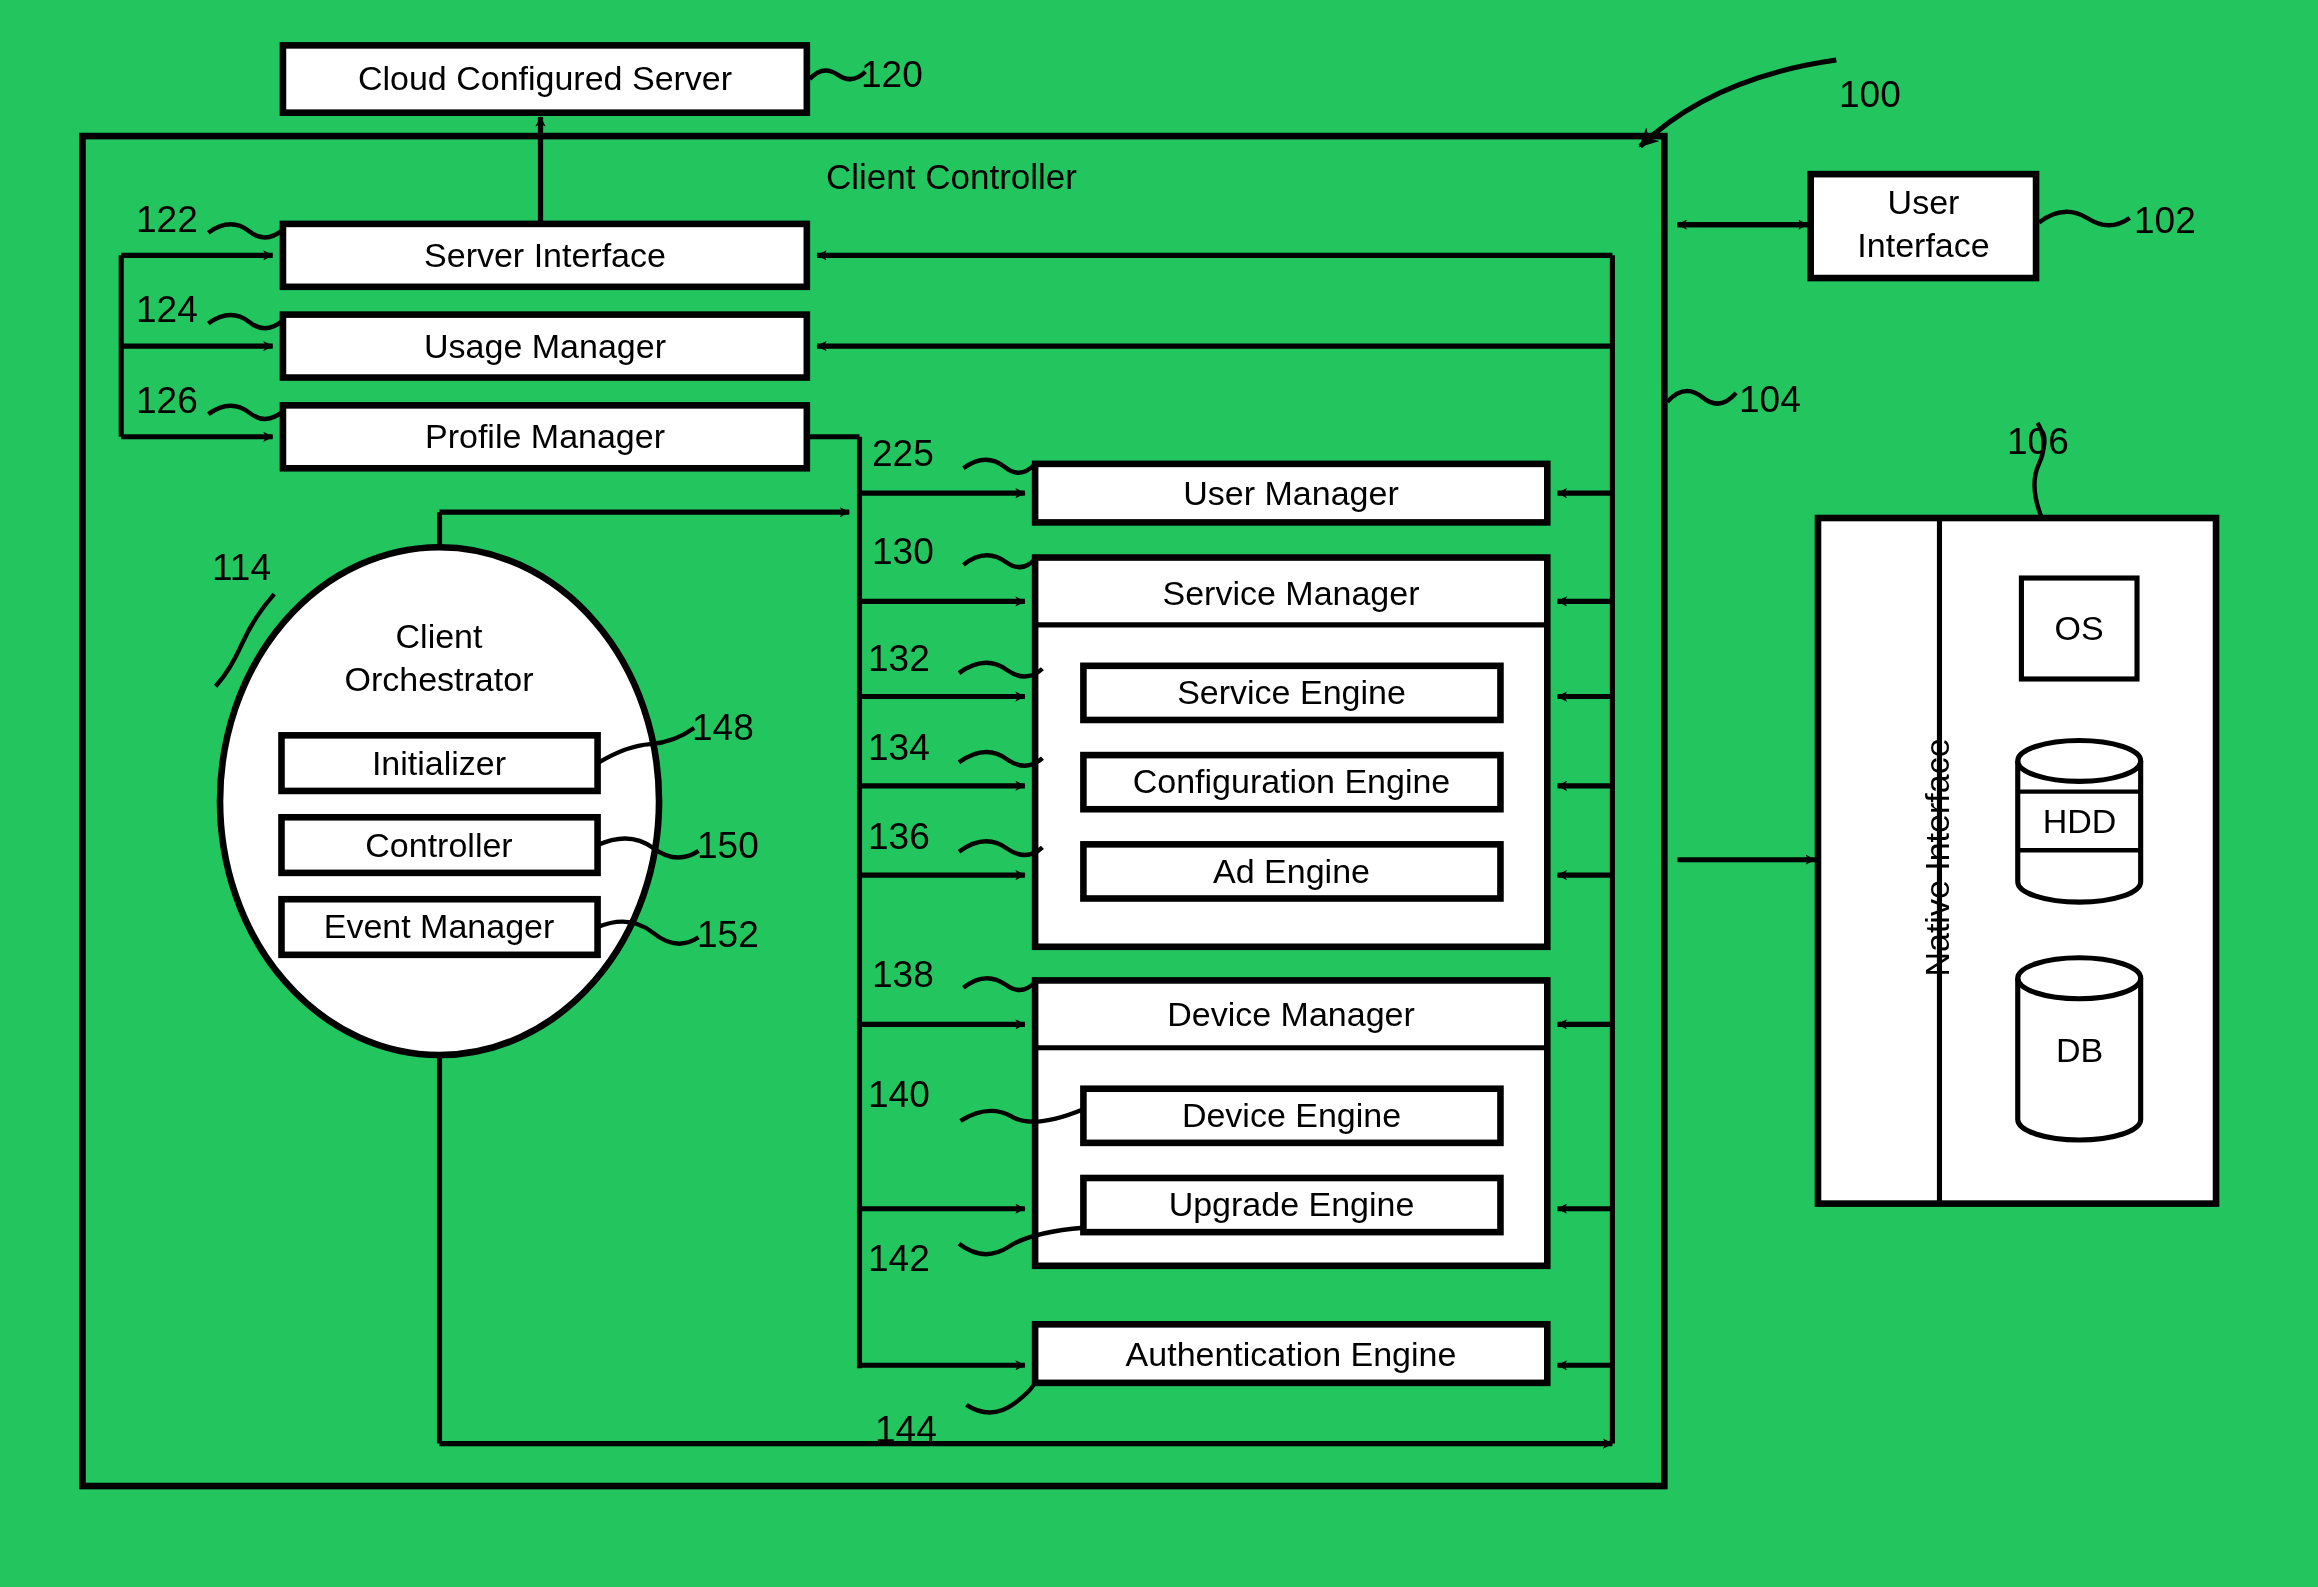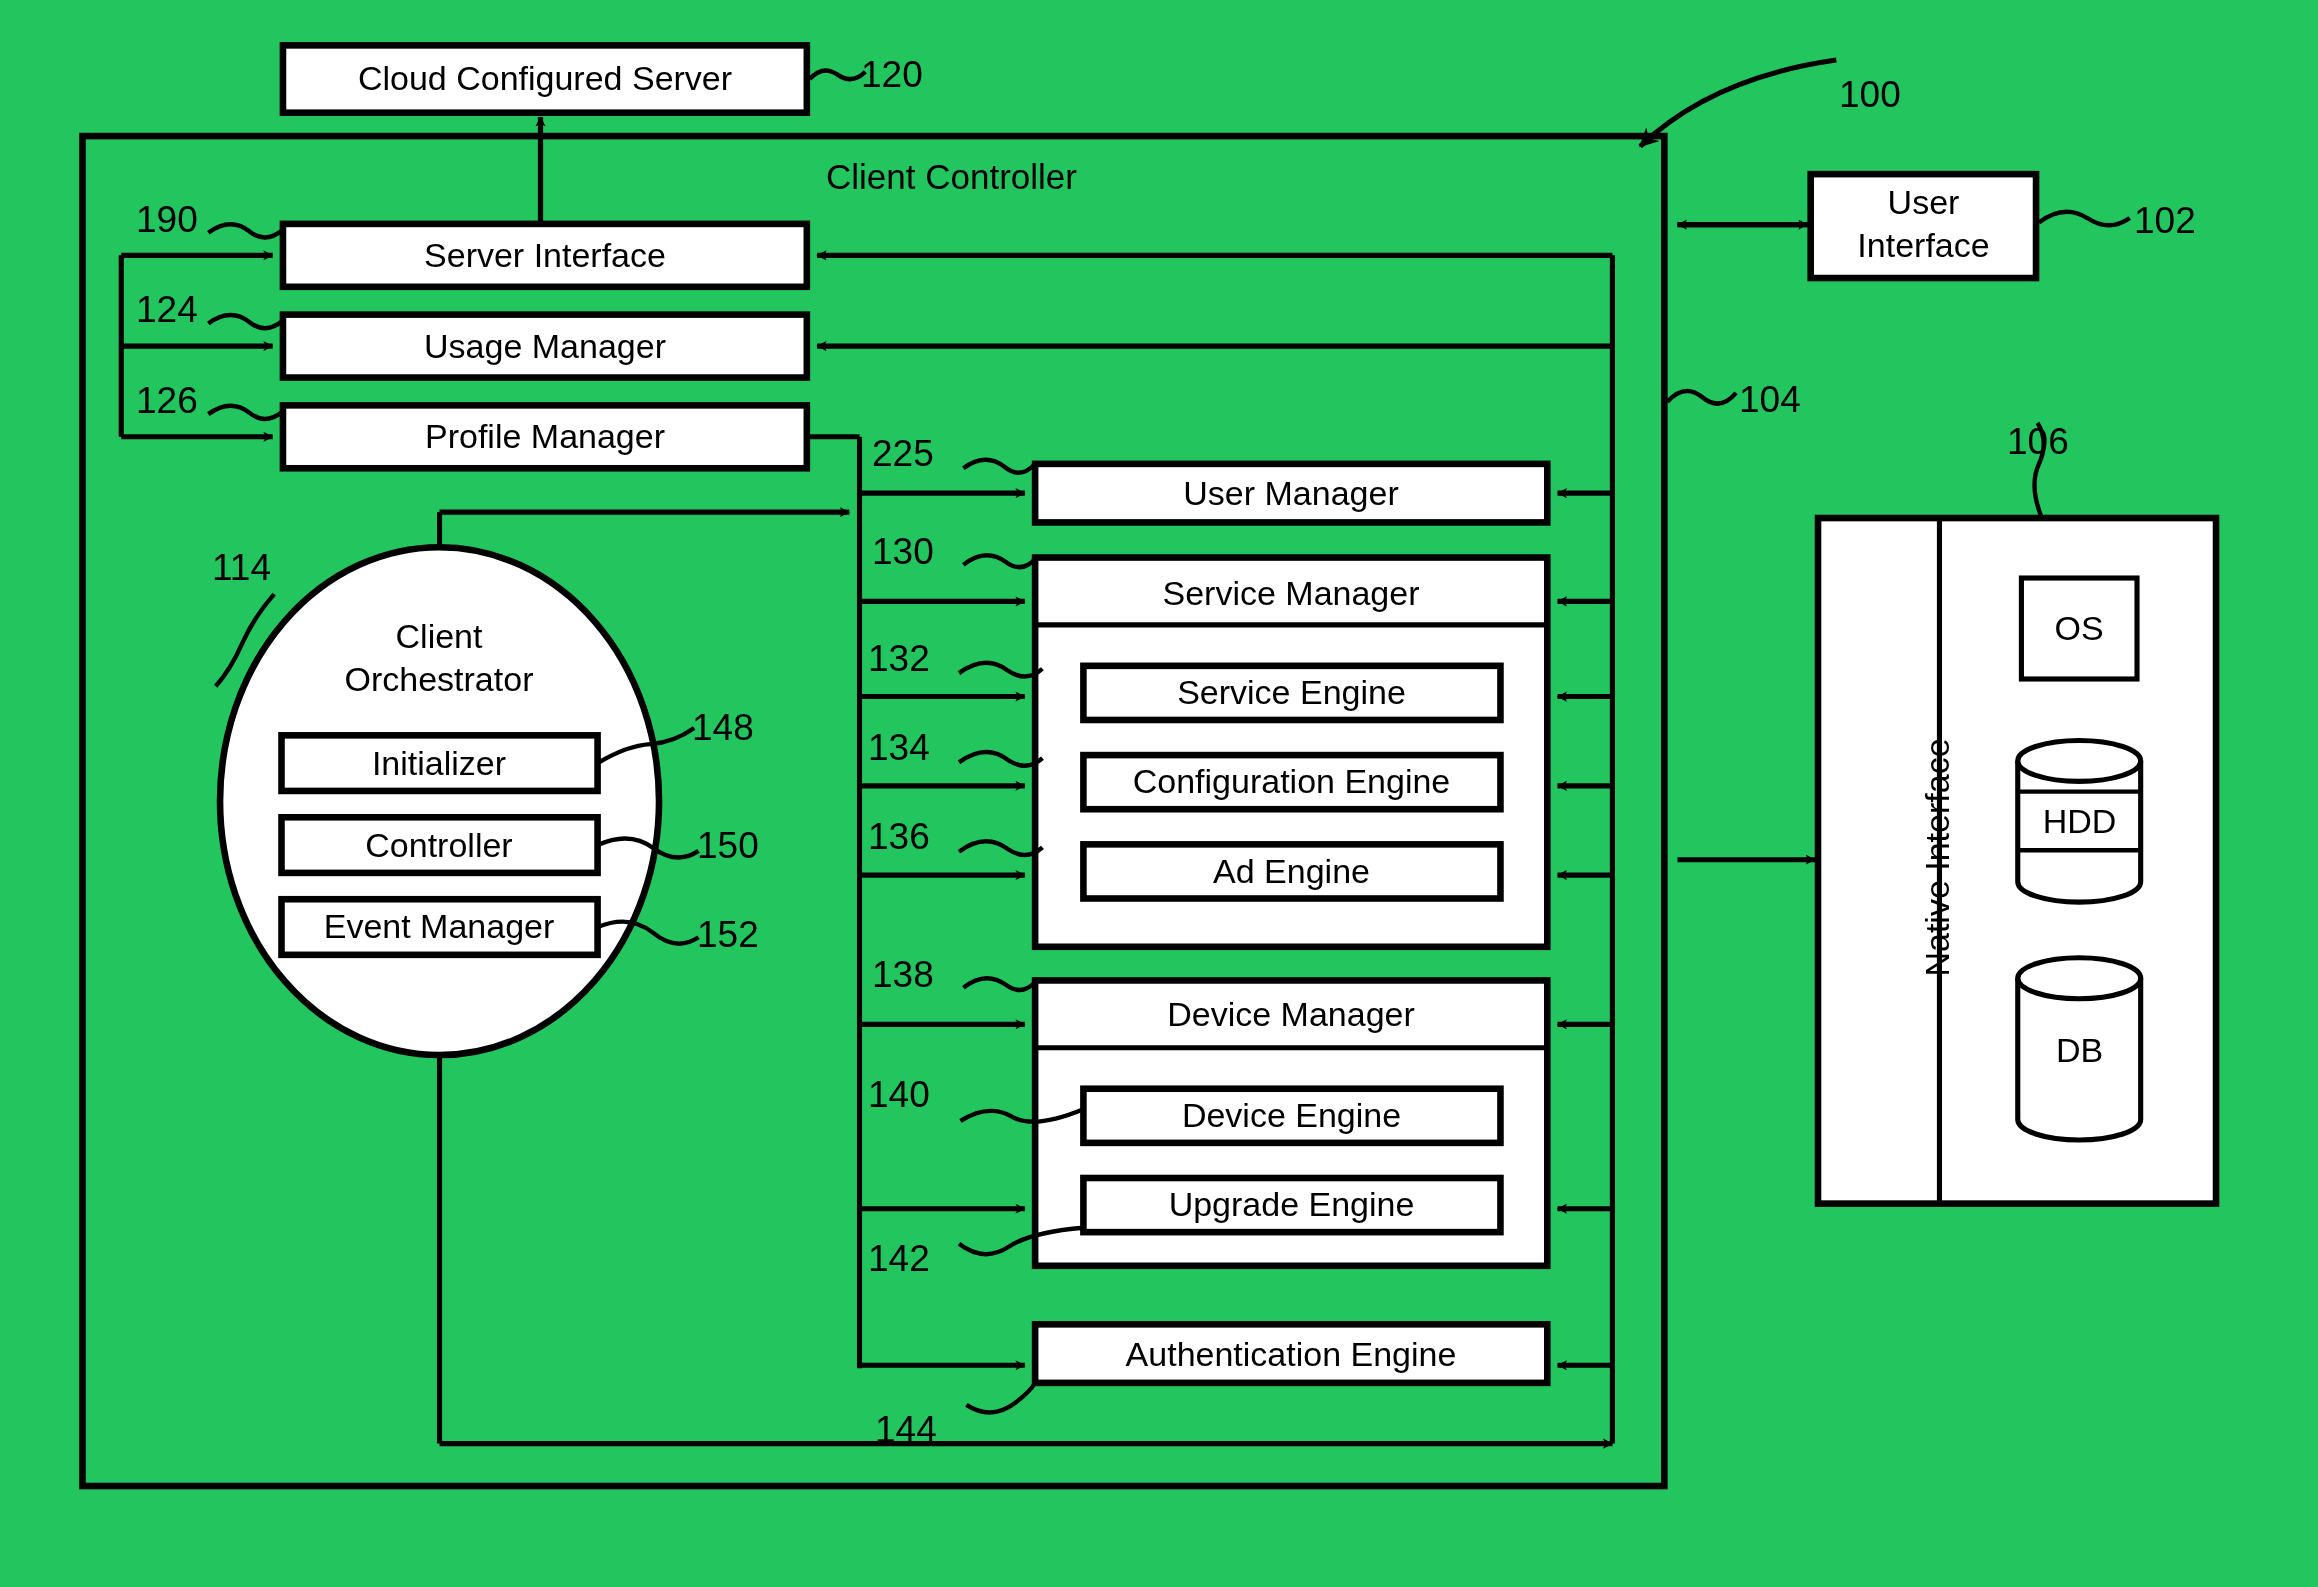--- a/index.html
+++ b/index.html
@@ -176,21 +176,21 @@
 
   <div class="lbl boxtext" style="left:283px;top:45px;width:524px;height:67px;">Cloud Configured Server</div>
   <div class="lbl reftext" style="left:861px;top:50px;width:88px;height:51px;justify-content:flex-start;">120</div>
 
   <div class="lbl reftext" style="left:1839px;top:29px;width:102px;height:51px;justify-content:flex-start;margin-top:41px;">100</div>
 
   <div class="lbl bigtitle" style="left:761px;top:155px;width:381px;height:45px;">Client Controller</div>
   <div class="lbl reftext" style="left:1739px;top:375px;width:95px;height:51px;justify-content:flex-start;">104</div>
 
   <div class="lbl boxtext" style="left:283px;top:224px;width:524px;height:63px;">Server Interface</div>
-  <div class="lbl reftext" style="left:136px;top:195px;width:88px;height:51px;justify-content:flex-start;">190</div>
+  <div class="lbl reftext" style="left:136px;top:195px;width:88px;height:51px;justify-content:flex-start;">122</div>
 
   <div class="lbl boxtext" style="left:283px;top:315px;width:524px;height:63px;">Usage Manager</div>
   <div class="lbl reftext" style="left:136px;top:285px;width:88px;height:51px;justify-content:flex-start;">124</div>
 
   <div class="lbl boxtext" style="left:283px;top:405px;width:524px;height:63px;">Profile Manager</div>
   <div class="lbl reftext" style="left:136px;top:376px;width:88px;height:51px;justify-content:flex-start;">126</div>
 
   <div class="lbl boxtext" style="left:278px;top:616px;width:322px;height:41px;">Client</div>
   <div class="lbl boxtext" style="left:278px;top:659px;width:322px;height:41px;">Orchestrator</div>
   <div class="lbl reftext" style="left:212px;top:543px;width:95px;height:51px;justify-content:flex-start;">114</div>

